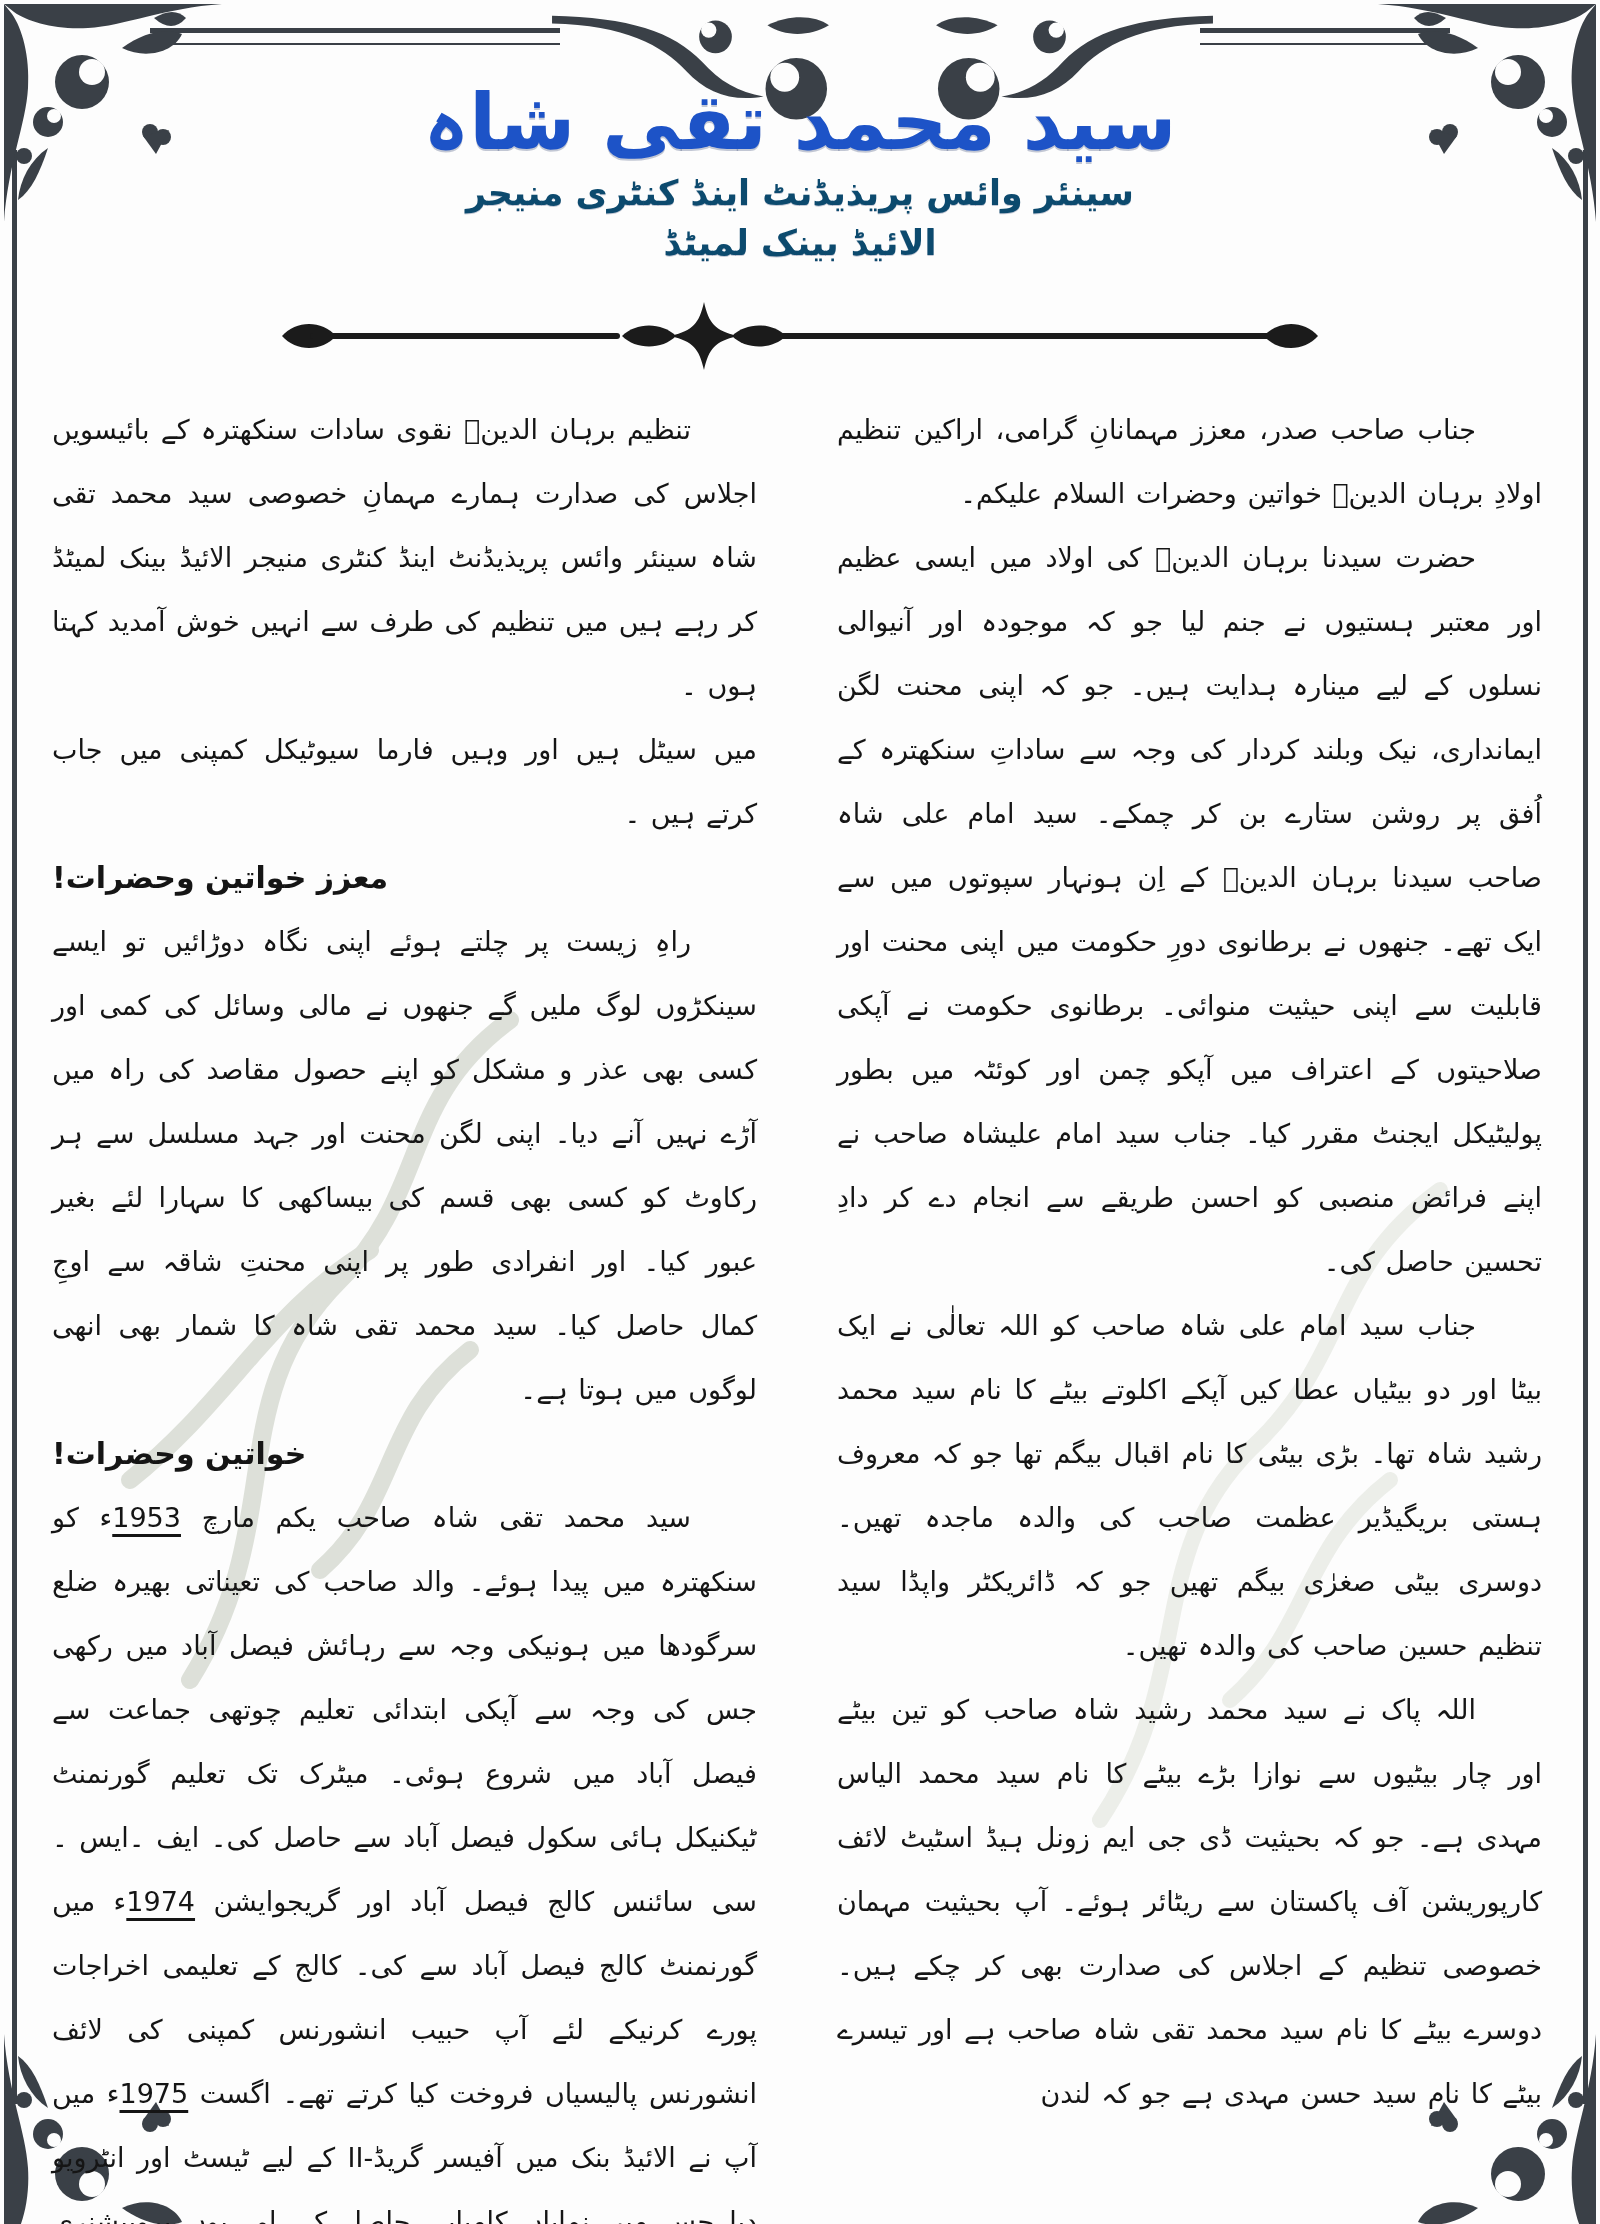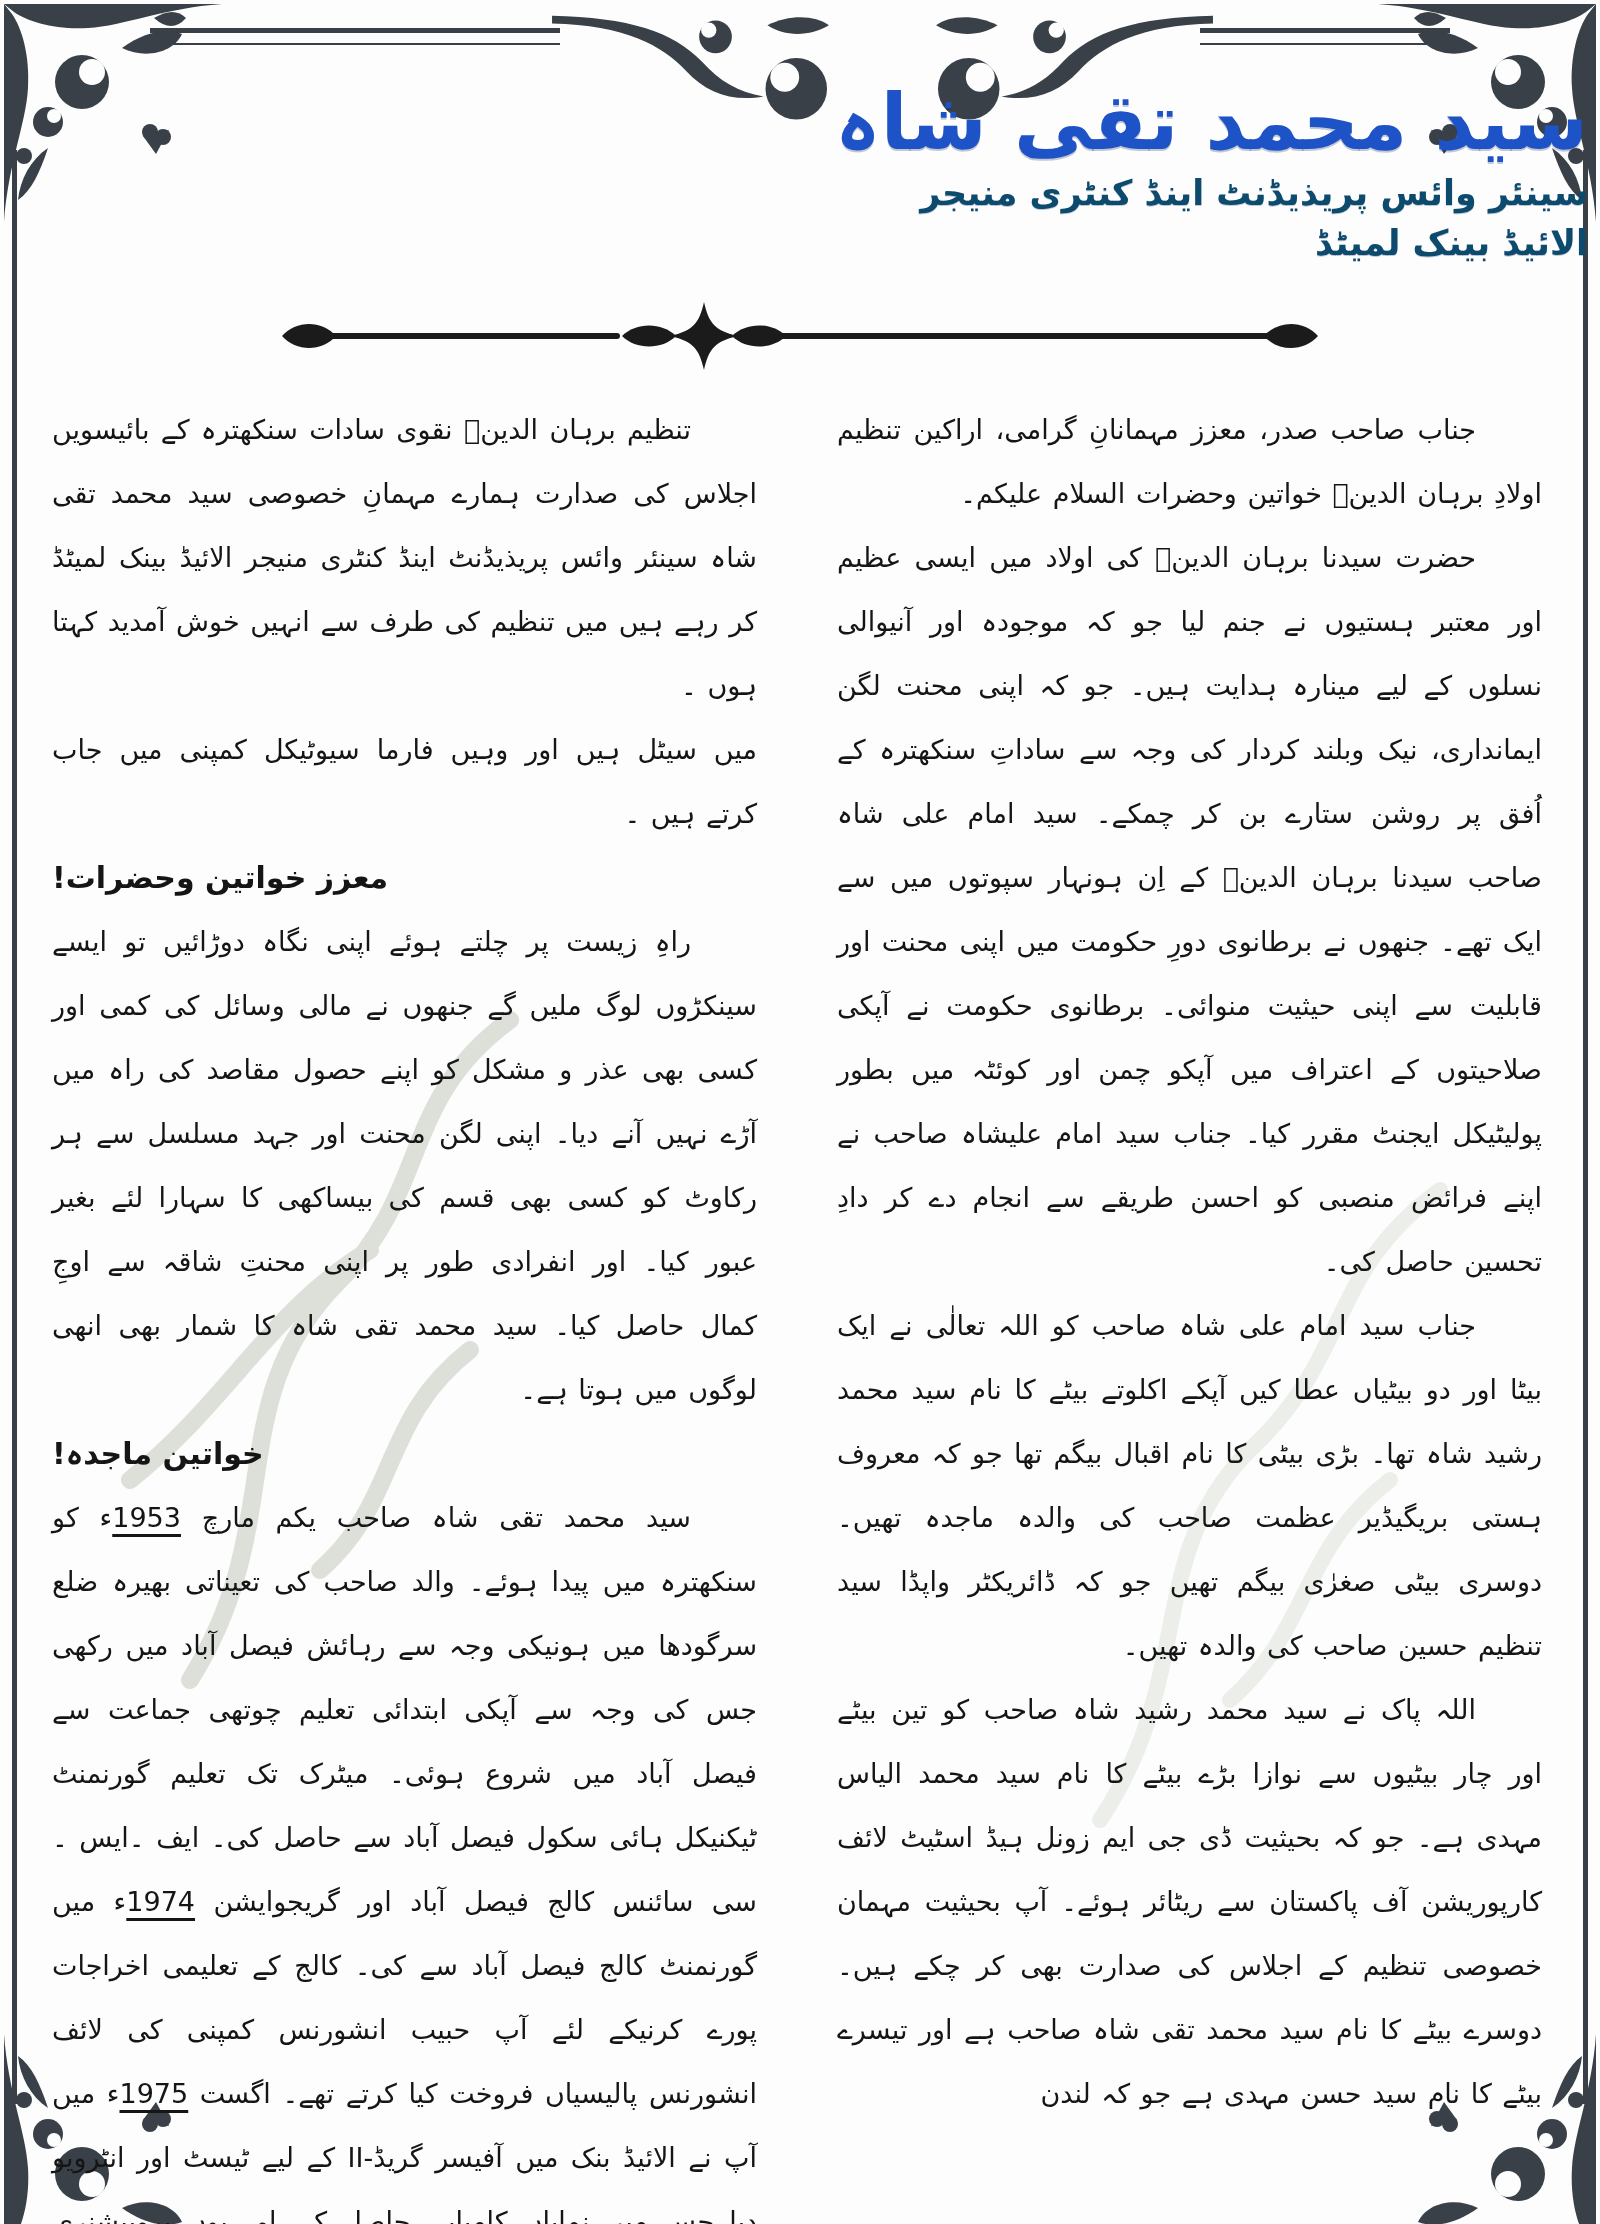--- a/index.html
+++ b/index.html
@@ -19,21 +19,21 @@
     border-top:5px solid #3a4047;border-bottom:2px solid #3a4047;}
   .rule-top.left-seg{left:150px;width:410px;}
   .rule-top.right-seg{left:1200px;right:150px;}
   .rule-side{position:absolute;top:150px;bottom:120px;width:0;border-left:5px solid #3a4047;}
   .rule-side.l{left:12px;}
   .rule-side.r{right:12px;}
   .scroll{width:335px;height:125px;top:8px;}
   .scroll.l{left:548px;transform:scaleX(-1);}
   .scroll.r{left:882px;}
   
-  .header{position:absolute;top:78px;left:0;right:12px;text-align:right;}
+  .header{position:absolute;top:78px;left:0;right:0;text-align:center;}
   .doc-title{
     margin:0;font-size:78px;line-height:1.15;font-weight:bold;
     color:#1d53c7;letter-spacing:-1px;
     text-shadow:0 2px 0 rgba(20,40,90,.25);
   }
   .doc-subtitle,.doc-org{
     font-size:35px;line-height:50px;font-weight:bold;color:#0c4a6e;
     text-shadow:0 1px 0 rgba(20,40,90,.25);
   }
   .divider{position:absolute;left:280px;top:300px;color:#1b1b1b;}
@@ -156,18 +156,18 @@
       <p class="para">حضرت سیدنا برہان الدینؒ کی اولاد میں ایسی عظیم اور معتبر ہستیوں نے جنم لیا جو کہ موجودہ اور آنیوالی نسلوں کے لیے مینارہ ہدایت ہیں۔ جو کہ اپنی محنت لگن ایمانداری، نیک وبلند کردار کی وجہ سے ساداتِ سنکھترہ کے اُفق پر روشن ستارے بن کر چمکے۔ سید امام علی شاہ صاحب سیدنا برہان الدینؒ کے اِن ہونہار سپوتوں میں سے ایک تھے۔ جنھوں نے برطانوی دورِ حکومت میں اپنی محنت اور قابلیت سے اپنی حیثیت منوائی۔ برطانوی حکومت نے آپکی صلاحیتوں کے اعتراف میں آپکو چمن اور کوئٹہ میں بطور پولیٹیکل ایجنٹ مقرر کیا۔ جناب سید امام علیشاہ صاحب نے اپنے فرائض منصبی کو احسن طریقے سے انجام دے کر دادِ تحسین حاصل کی۔</p>
       <p class="para">جناب سید امام علی شاہ صاحب کو اللہ تعالٰی نے ایک بیٹا اور دو بیٹیاں عطا کیں آپکے اکلوتے بیٹے کا نام سید محمد رشید شاہ تھا۔ بڑی بیٹی کا نام اقبال بیگم تھا جو کہ معروف ہستی بریگیڈیر عظمت صاحب کی والدہ ماجدہ تھیں۔ دوسری بیٹی صغرٰی بیگم تھیں جو کہ ڈائریکٹر واپڈا سید تنظیم حسین صاحب کی والدہ تھیں۔</p>
       <p class="para">اللہ پاک نے سید محمد رشید شاہ صاحب کو تین بیٹے اور چار بیٹیوں سے نوازا بڑے بیٹے کا نام سید محمد الیاس مہدی ہے۔ جو کہ بحیثیت ڈی جی ایم زونل ہیڈ اسٹیٹ لائف کارپوریشن آف پاکستان سے ریٹائر ہوئے۔ آپ بحیثیت مہمان خصوصی تنظیم کے اجلاس کی صدارت بھی کر چکے ہیں۔ دوسرے بیٹے کا نام سید محمد تقی شاہ صاحب ہے اور تیسرے بیٹے کا نام سید حسن مہدی ہے جو کہ لندن</p>
     </section>
 
     <section class="col">
       <p class="para">تنظیم برہان الدینؒ نقوی سادات سنکھترہ کے بائیسویں اجلاس کی صدارت ہمارے مہمانِ خصوصی سید محمد تقی شاہ سینئر وائس پریذیڈنٹ اینڈ کنٹری منیجر الائیڈ بینک لمیٹڈ کر رہے ہیں میں تنظیم کی طرف سے انہیں خوش آمدید کہتا ہوں ۔</p>
       <p class="para flush">میں سیٹل ہیں اور وہیں فارما سیوٹیکل کمپنی میں جاب کرتے ہیں ۔</p>
       <h3 class="subhead">معزز خواتین وحضرات!</h3>
       <p class="para">راہِ زیست پر چلتے ہوئے اپنی نگاہ دوڑائیں تو ایسے سینکڑوں لوگ ملیں گے جنھوں نے مالی وسائل کی کمی اور کسی بھی عذر و مشکل کو اپنے حصول مقاصد کی راہ میں آڑے نہیں آنے دیا۔ اپنی لگن محنت اور جہد مسلسل سے ہر رکاوٹ کو کسی بھی قسم کی بیساکھی کا سہارا لئے بغیر عبور کیا۔ اور انفرادی طور پر اپنی محنتِ شاقہ سے اوجِ کمال حاصل کیا۔ سید محمد تقی شاہ کا شمار بھی انھی لوگوں میں ہوتا ہے۔</p>
-      <h3 class="subhead">خواتین ماجدہ!</h3>
+      <h3 class="subhead">خواتین وحضرات!</h3>
       <p class="para">سید محمد تقی شاہ صاحب یکم مارچ <u>1953</u>ء کو سنکھترہ میں پیدا ہوئے۔ والد صاحب کی تعیناتی بھیرہ ضلع سرگودھا میں ہونیکی وجہ سے رہائش فیصل آباد میں رکھی جس کی وجہ سے آپکی ابتدائی تعلیم چوتھی جماعت سے فیصل آباد میں شروع ہوئی۔ میٹرک تک تعلیم گورنمنٹ ٹیکنیکل ہائی سکول فیصل آباد سے حاصل کی۔ ایف ۔ایس ۔سی سائنس کالج فیصل آباد اور گریجوایشن <u>1974</u>ء میں گورنمنٹ کالج فیصل آباد سے کی۔ کالج کے تعلیمی اخراجات پورے کرنیکے لئے آپ حبیب انشورنس کمپنی کی لائف انشورنس پالیسیاں فروخت کیا کرتے تھے۔ اگست <u>1975</u>ء میں آپ نے الائیڈ بنک میں آفیسر گریڈ-II کے لیے ٹیسٹ اور انٹرویو دیا جس میں نمایاں کامیابی حاصل کی اور یوں پروبیشنری آفیسر گریڈ-II کی حیثیت سے بنک جوائن کر لیا اور ٹریننگ کے لیے کراچی چلے گئے۔ ٹریننگ مکمل ہونے کے بعد ء میں آپکو فیصل آباد لگا دیا گیا۔ ء میں آپکو منیجر بنا دیا گیا۔ اکتوبر ء میں آپ شادی کے بندھن میں بندھ گئے۔ خداوند کریم نے آپ کو چار بیٹیوں سے نوازا۔ بڑی بیٹی کا نام</p>
     </section>
 
   </main>
 </div>
 
 </body></html>

